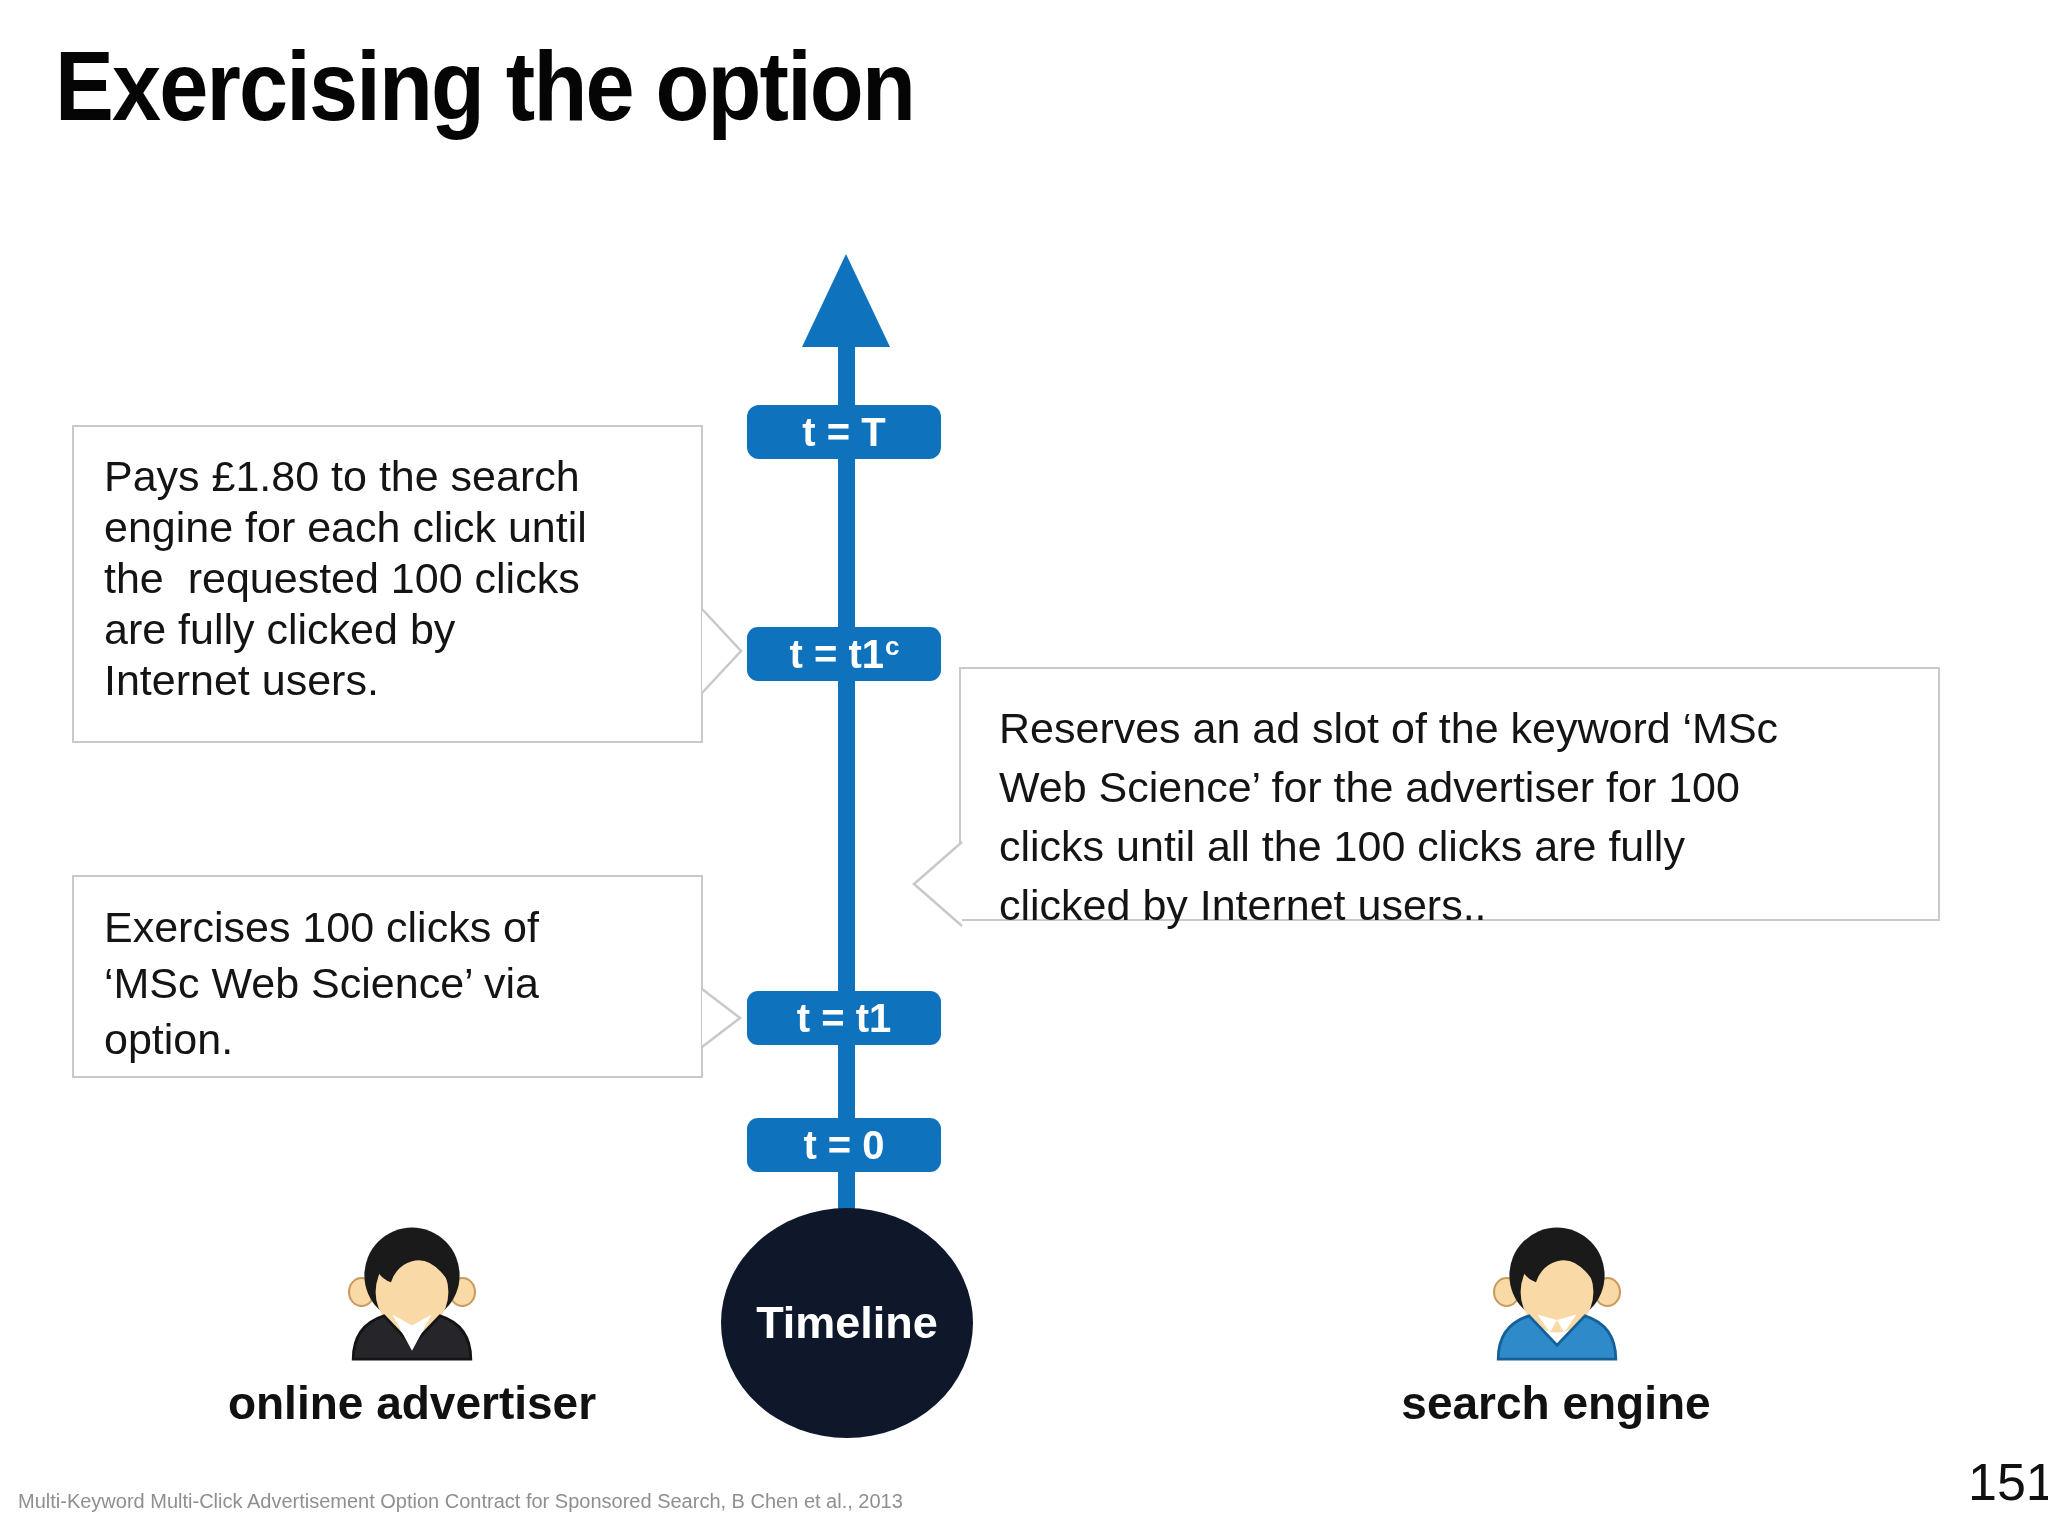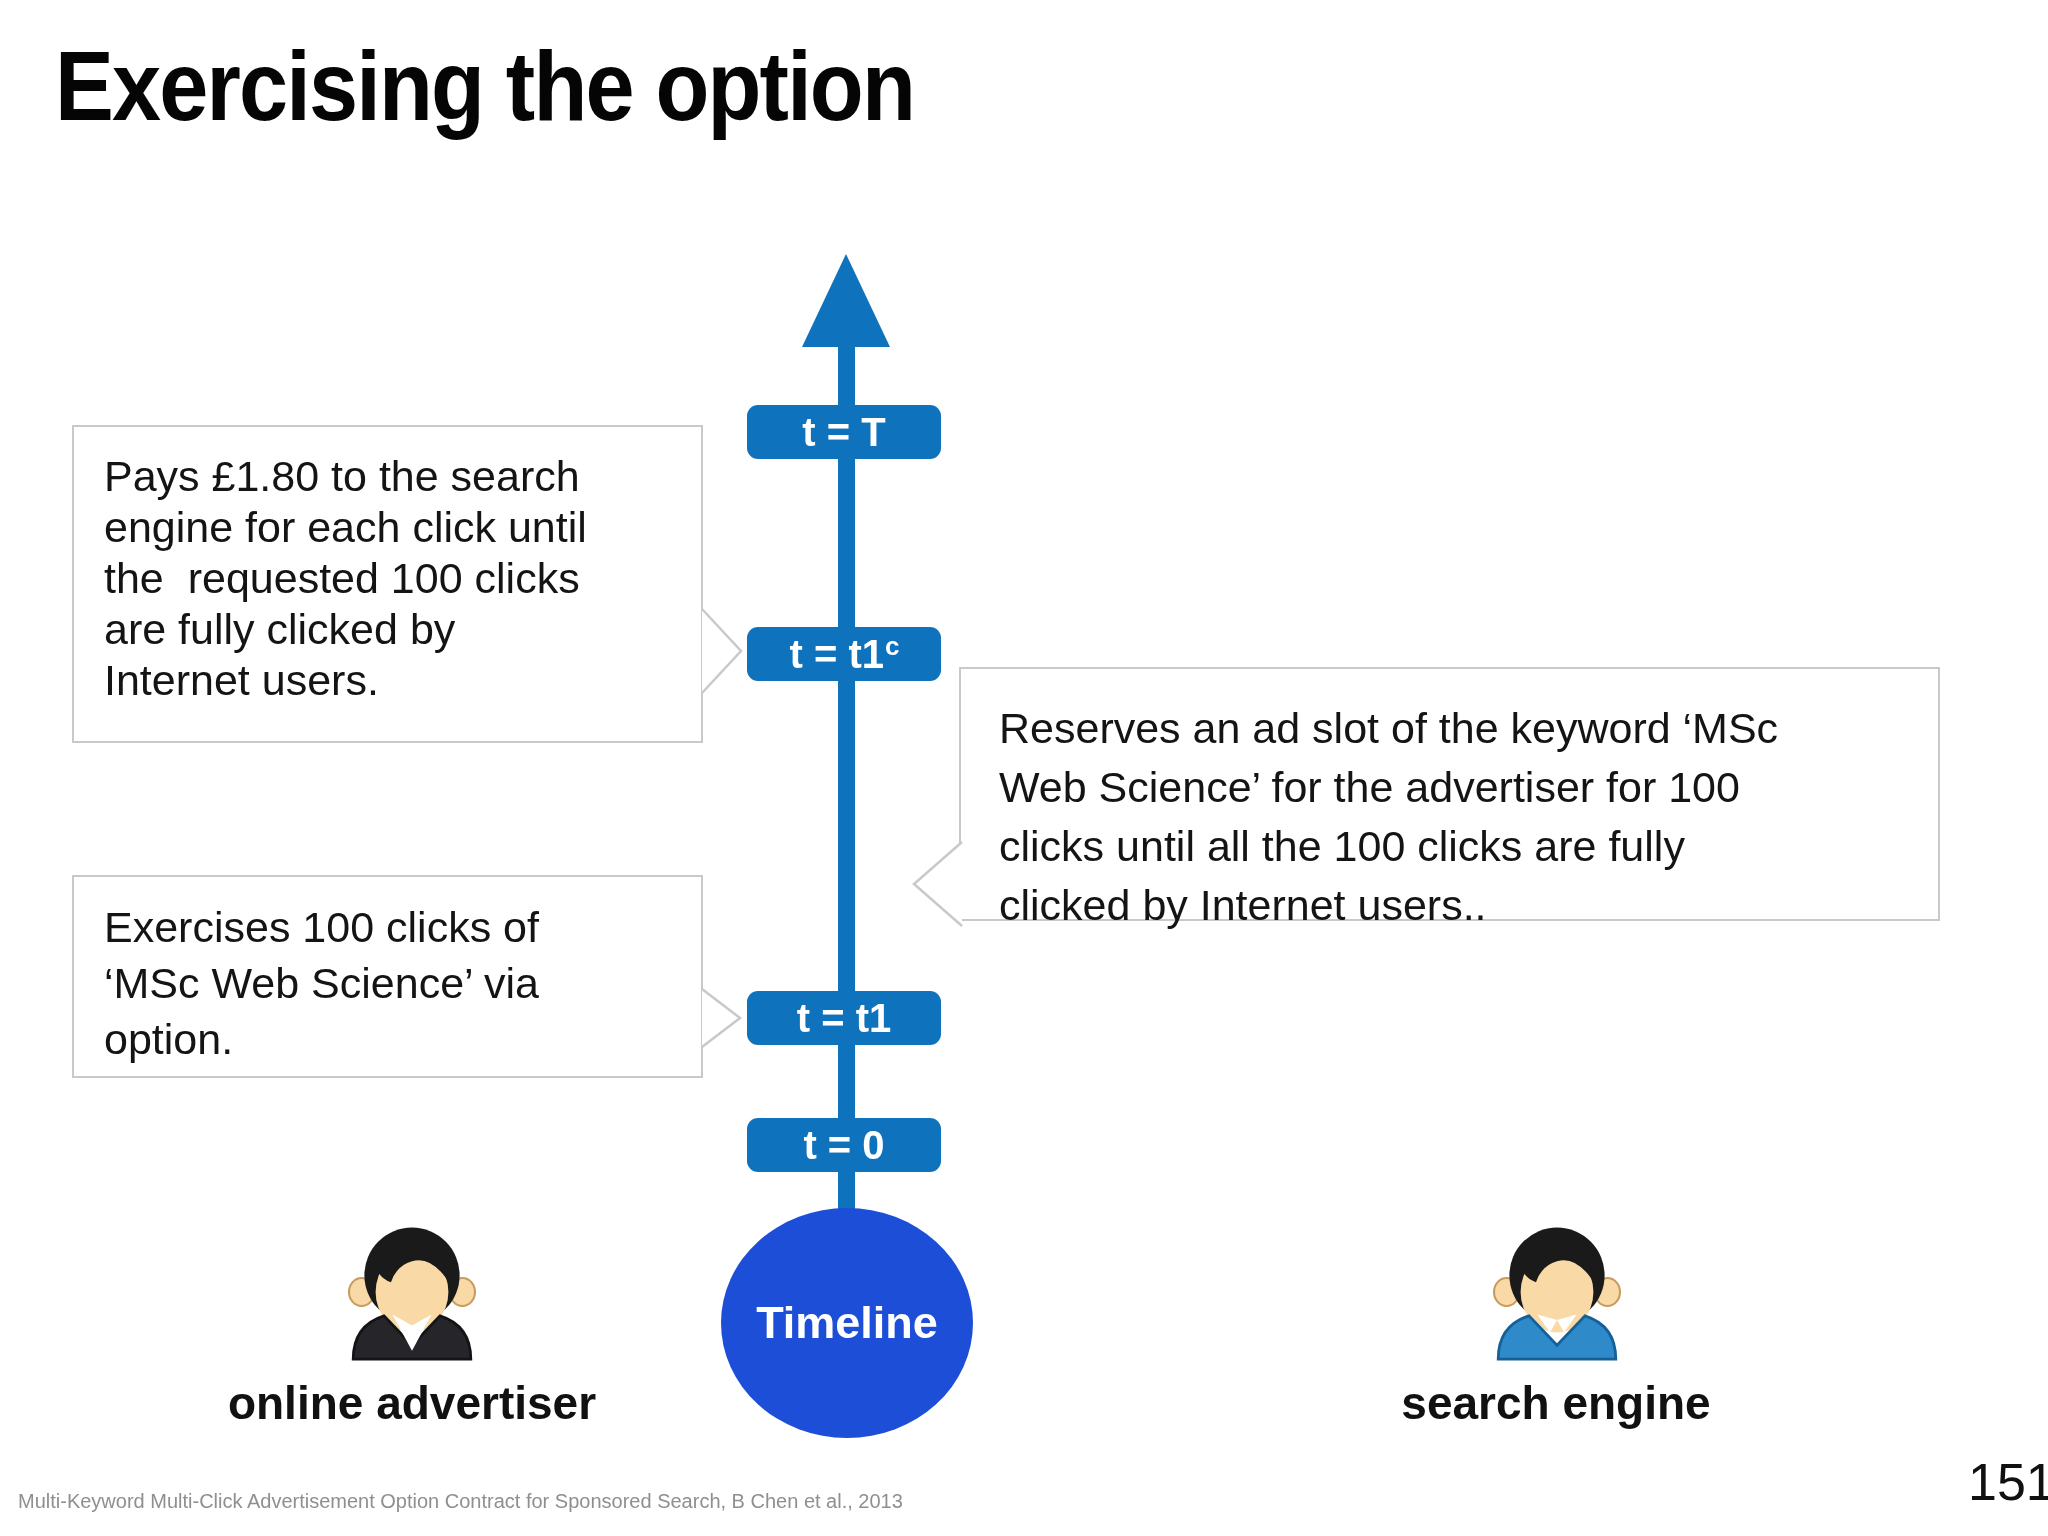--- a/index.html
+++ b/index.html
@@ -19,27 +19,27 @@
     left:802px;top:254px;width:0;height:0;z-index:0;
     border-left:44px solid transparent;border-right:44px solid transparent;
     border-bottom:93px solid #0e72bc;
   }
   .tlabel{
     left:747px;width:194px;height:54px;background:#0e72bc;border-radius:11px;
     color:#ffffff;font-weight:bold;font-size:40px;display:flex;align-items:center;
     justify-content:center;z-index:3;line-height:1;
   }
   .tlabel sup{font-size:26px;line-height:1;position:relative;top:-8px;left:1px;}
-  #label-tT{top:405px;}
+  #label-tT{top:405px;border-radius:12px;}
   #label-tt1c{top:627px;}
   #label-tt1{top:991px;}
   #label-t0{top:1118px;}
   #circle{
     left:721px;top:1208px;width:252px;height:230px;border-radius:50%;
-    background:#1d4ed8;color:#ffffff;font-weight:bold;font-size:45px;
+    background:#0f172a;color:#ffffff;font-weight:bold;font-size:45px;
     display:flex;align-items:center;justify-content:center;z-index:2;
   }
   
   .callout{
     background:#ffffff;border:2px solid #c9c9c9;color:#141414;z-index:1;
     font-size:43px;white-space:pre-wrap;box-sizing:border-box;
   }
   #callout-pays{left:72px;top:425px;width:631px;height:318px;padding:24px 14px 0 30px;line-height:51px;}
   #callout-exercises{left:72px;top:875px;width:631px;height:203px;padding:22px 14px 0 30px;line-height:56px;}
   #callout-reserves{left:959px;top:667px;width:981px;height:254px;padding:30px 20px 0 38px;line-height:59px;}

